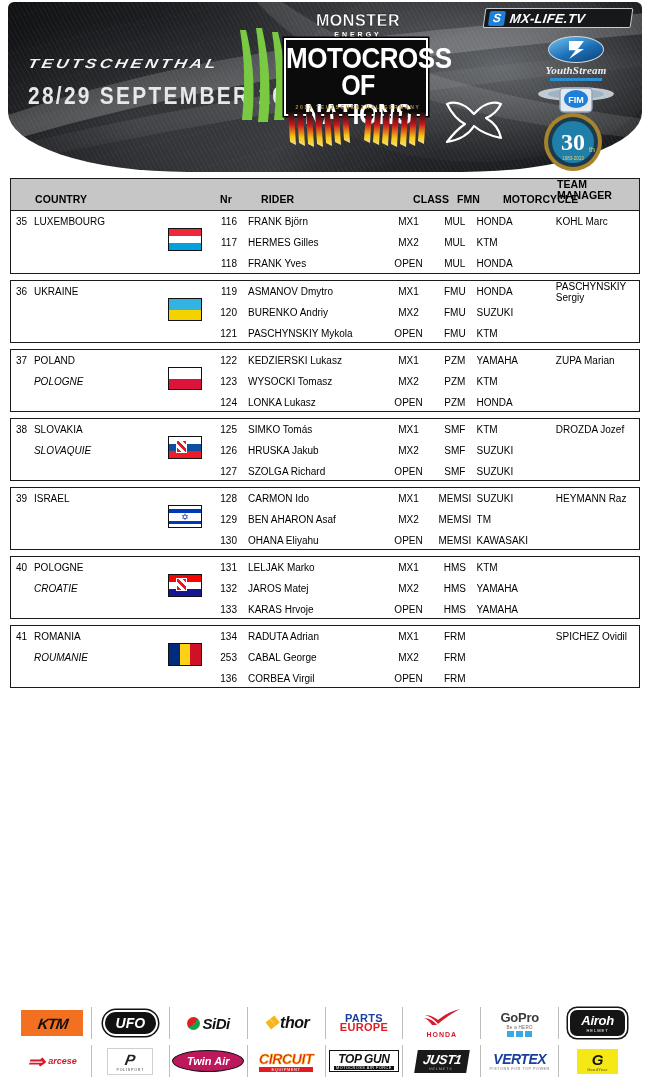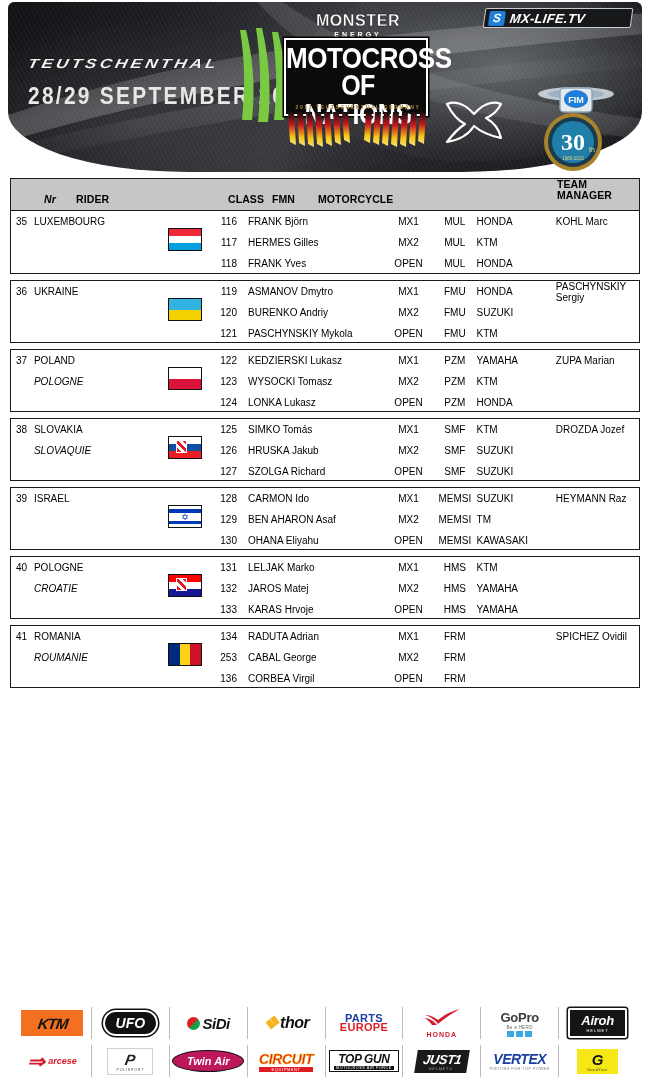--- a/index.html
+++ b/index.html
@@ -172,21 +172,21 @@
     align-items: flex-end;
     position: relative;
   }
   .thead .hcell {
     font-size: 10.5px; font-weight: bold; color: #000;
     padding-bottom: 5px;
     letter-spacing: 0.1px;
   }
   .c-rank   { width: 24px; text-align: left; padding-left: 5px; }
   .c-country{ width: 185px; }
-  .c-nr     { width: 30px; text-align: center; font-style: italic; }
+  .c-nr     { width: 30px; text-align: left; }
   .c-rider  { width: 155px; padding-left: 11px; }
   .c-class  { width: 52px; text-align: center; }
   .c-fmn    { width: 46px; text-align: left; margin-top: 48px; }
   .c-moto   { width: 84px; text-align: left; }
 
   .hcell-team {
     position: absolute;
     right: 4px; bottom: 4px;
     width: 78px;
     line-height: 11px;
@@ -255,21 +255,21 @@
   .parts-1 { color: #1a3fa0; font-size: 11px; font-weight: bold; letter-spacing: 0.3px; }
   .parts-2 { color: #e01b24; font-size: 11px; font-weight: bold; letter-spacing: 0.3px; }
   .honda-wrap { text-align: center; }
   .honda-wing { width: 40px; height: 18px; margin: 0 auto; }
   .honda-txt { color: #d6192c; font-size: 7px; font-weight: bold; letter-spacing: 1px; margin-top: 1px; }
   .gopro { text-align: center; }
   .gopro-txt { color: #3b3b3b; font-size: 13px; font-weight: bold; letter-spacing: -0.3px; }
   .gopro-sub { font-size: 4.5px; color: #666; letter-spacing: 0.3px; }
   .gopro-sq { display: flex; gap: 2px; justify-content: center; margin-top: 1px; }
   .gopro-sq i { width: 7px; height: 6px; background: #3aa9e0; display: block; }
-  .airoh { background: #151515; color: #fff; border-radius: 2px; padding: 3px 11px; border: 2px solid #fff; box-shadow: 0 0 0 1.5px #151515; text-align: center; }
+  .airoh { background: #151515; color: #fff; border-radius: 9px; padding: 3px 11px; border: 2px solid #fff; box-shadow: 0 0 0 1.5px #151515; text-align: center; }
   .airoh-t { font-size: 13px; font-weight: bold; font-style: italic; letter-spacing: -0.3px; }
   .airoh-s { font-size: 4px; letter-spacing: 1px; }
   .arcese { display: flex; align-items: center; gap: 4px; }
   .arcese-m { color: #d6192c; font-size: 19px; font-weight: bold; font-style: italic; transform: scaleX(1.1); }
   .arcese-t { color: #d6192c; font-size: 9px; font-weight: bold; font-style: italic; }
   .pol { border: 1.5px solid #d0d0d0; padding: 2px 8px; text-align: center; }
   .pol-t { color: #222; font-size: 15px; font-weight: bold; font-style: italic; letter-spacing: -1px; transform: skewX(-10deg); }
   .pol-s { font-size: 3.6px; letter-spacing: 0.8px; color: #444; }
   .twinair { background: #be185d; border-radius: 50%/50%; width: 72px; height: 22px; display: flex; align-items: center; justify-content: center; border: 1.5px solid #111; }
   .twinair-t { color: #fff; font-size: 11px; font-weight: bold; font-style: italic; }
@@ -366,20 +366,25 @@
 
   <svg class="fox-head" viewBox="0 0 62 48">
     <path d="M4,6 C14,2 24,8 31,16 C38,8 48,2 58,6 C54,14 48,18 43,20 C50,24 56,30 58,40 C48,38 38,34 31,28 C26,36 16,42 4,44 C10,36 16,30 22,26 C14,22 8,14 4,6 Z" fill="none" stroke="#ffffff" stroke-width="2.2" stroke-linejoin="round"></path>
   </svg>
 
   <div class="mxlife">
     <div class="mxlife-s">S</div>
     <div class="mxlife-txt">MX-LIFE.TV</div>
   </div>
 
+  <div class="ystream">
+    <div class="ystream-ell"></div>
+    <div class="ystream-txt">YouthStream</div>
+    <div class="ystream-bar"></div>
+  </div>
 
   <svg class="fim" viewBox="0 0 80 36">
     <ellipse cx="40" cy="14" rx="38" ry="7" fill="#cfd8e0" opacity="0.9"></ellipse>
     <ellipse cx="40" cy="14" rx="28" ry="5" fill="#9fb3c4"></ellipse>
     <rect x="24" y="8" width="32" height="24" rx="4" fill="#e3e9ef" stroke="#8fa3b5" stroke-width="1.4"></rect>
     <ellipse cx="40" cy="19" rx="12" ry="9" fill="#1f7fd6"></ellipse>
     <text x="40" y="23" font-family="Liberation Sans, sans-serif" font-size="9" font-weight="bold" fill="#ffffff" text-anchor="middle">FIM</text>
   </svg>
 
   <svg class="thirty" viewBox="0 0 60 60">
@@ -388,20 +393,21 @@
     <circle cx="30" cy="30" r="21" fill="#1f7fa8"></circle>
     <text x="30" y="38" font-family="Liberation Serif, serif" font-size="24" font-weight="bold" fill="#ffffff" text-anchor="middle">30</text>
     <text x="46" y="40" font-family="Liberation Sans, sans-serif" font-size="7" fill="#e8d37a">th</text>
     <text x="30" y="48" font-family="Liberation Sans, sans-serif" font-size="4.5" fill="#e8d37a" text-anchor="middle">1983-2013</text>
   </svg>
 </div>
 
 <div class="sheet">
   <div class="thead">
     <div class="hcell c-rank"></div>
+    <div class="hcell c-country">COUNTRY</div>
     <div class="hcell c-nr">Nr</div>
     <div class="hcell c-rider">RIDER</div>
     <div class="hcell c-class">CLASS</div>
     <div class="hcell c-fmn">FMN</div>
     <div class="hcell c-moto">MOTORCYCLE</div>
     <div class="hcell hcell-team">
       <div>TEAM</div>
       <div>MANAGER</div>
     </div>
   </div>

